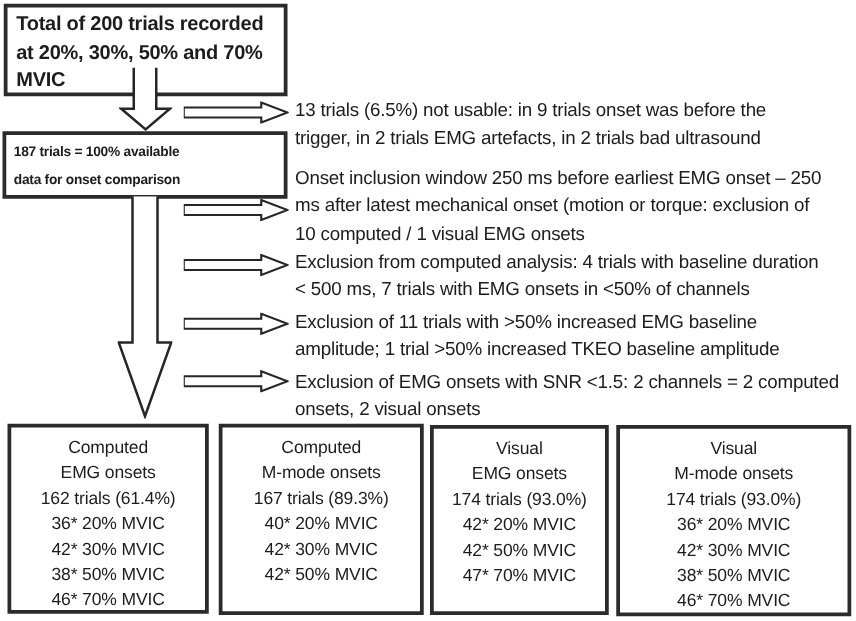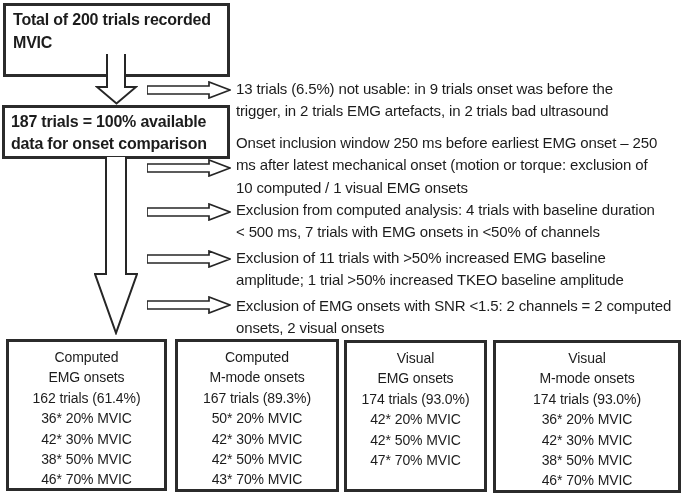--- a/index.html
+++ b/index.html
@@ -22,21 +22,21 @@
 
   .box-total {
     left: 3px; top: 3px; width: 227px; height: 74px;
     padding: 3px 7px;
     font-size: 16px; font-weight: bold; line-height: 22.5px;
     letter-spacing: -0.2px;
   }
   .box-avail {
     left: 2px; top: 105px; width: 228px; height: 54px;
     padding: 3px 6px;
-    font-size: 16px; font-weight: bold; line-height: 22px;
+    font-size: 11px; font-weight: bold; line-height: 22px;
     letter-spacing: -0.2px;
   }
 
   .arrow { position: absolute; }
   .arrow path, .arrow polygon { fill: #ffffff; stroke: #262626; }
   .arrow-down-short { left: 95px; top: 54px; }
   .arrow-down-long  { left: 94px; top: 157px; }
   .arrow-right-1 { left: 147px; top: 81px; }
   .arrow-right-2 { left: 147px; top: 159px; }
   .arrow-right-3 { left: 147px; top: 203px; }
@@ -68,20 +68,21 @@
   .obox-3 { left: 344px; top: 340px; width: 143px; height: 152px; }
   .obox-4 { left: 493px; top: 340px; width: 188px; height: 153px; }
 </style>
 </head>
 <body>
 
 <div class="canvas">
 
   <div class="box box-total">
     <span class="bline">Total of 200 trials recorded</span>
+    <span class="bline">at 20%, 30%, 50% and 70%</span>
     <span class="bline">MVIC</span>
   </div>
 
   <div class="box box-avail">
     <span class="bline">187 trials = 100% available</span>
     <span class="bline">data for onset comparison</span>
   </div>
 
   <svg class="arrow arrow-down-short" width="43" height="51" viewBox="0 0 43 51">
     <path d="M12,0 L12,33 L2,33 L21.5,49.5 L41,33 L30,33 L30,0" stroke-width="2"></path>
@@ -137,24 +138,23 @@
     <span class="oline">162 trials (61.4%)</span>
     <span class="oline">36* 20% MVIC</span>
     <span class="oline">42* 30% MVIC</span>
     <span class="oline">38* 50% MVIC</span>
     <span class="oline">46* 70% MVIC</span>
   </div>
   <div class="obox obox-2">
     <span class="oline">Computed</span>
     <span class="oline">M-mode onsets</span>
     <span class="oline">167 trials (89.3%)</span>
-    <span class="oline">50* 20% MVIC</span>
+    <span class="oline">40* 20% MVIC</span>
     <span class="oline">42* 30% MVIC</span>
     <span class="oline">42* 50% MVIC</span>
-    <span class="oline">43* 70% MVIC</span>
   </div>
   <div class="obox obox-3">
     <span class="oline">Visual</span>
     <span class="oline">EMG onsets</span>
     <span class="oline">174 trials (93.0%)</span>
     <span class="oline">42* 20% MVIC</span>
     <span class="oline">42* 50% MVIC</span>
     <span class="oline">47* 70% MVIC</span>
   </div>
   <div class="obox obox-4">

